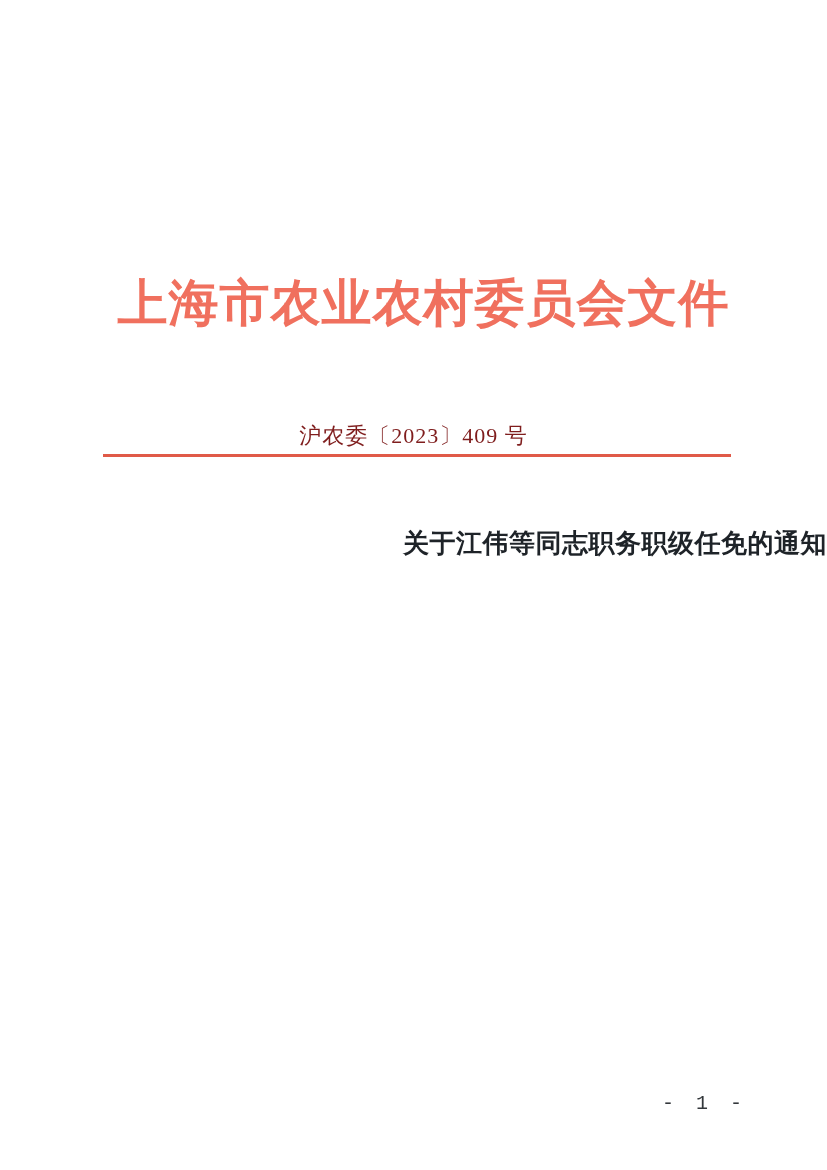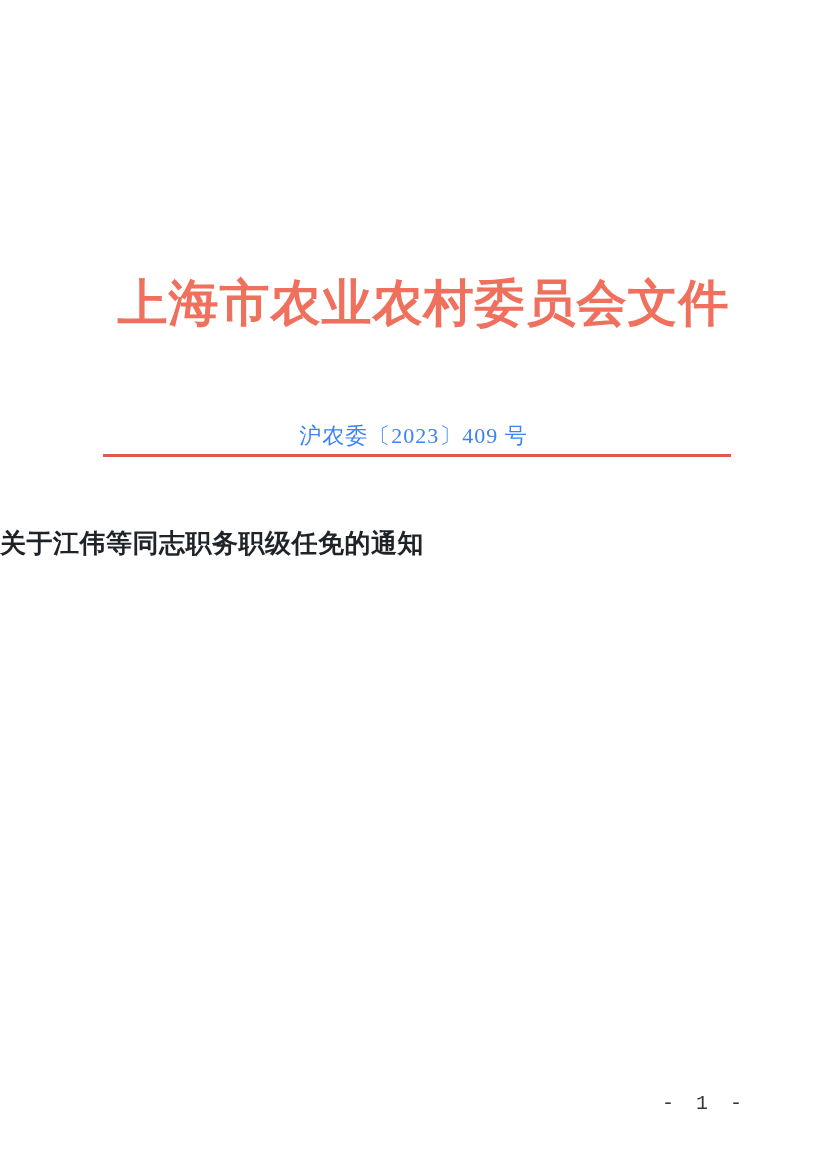--- a/index.html
+++ b/index.html
@@ -33,37 +33,37 @@
     padding-left: 20px;
   }
   .doc-number {
     position: absolute;
     top: 421px;
     left: 0;
     width: 100%;
     text-align: center;
     font-size: 22px;
     letter-spacing: 1px;
-    color: #3b82f6;
+    color: #7f1d1d;
   }
   .red-rule {
     position: absolute;
     top: 454px;
     left: 103px;
     width: 628px;
     height: 3px;
     background: var(--rule-red, #e05a48);
   }
   .doc-title {
     position: absolute;
     top: 526px;
     left: 0;
     width: 100%;
     margin: 0;
-    text-align: left;
+    text-align: right;
     font-size: 26px;
     font-weight: bold;
     letter-spacing: 0.5px;
     color: var(--title-text, #1e2328);
   }
   .body-text {
     position: absolute;
     top: 600px;
     left: 103px;
     width: 628px;

